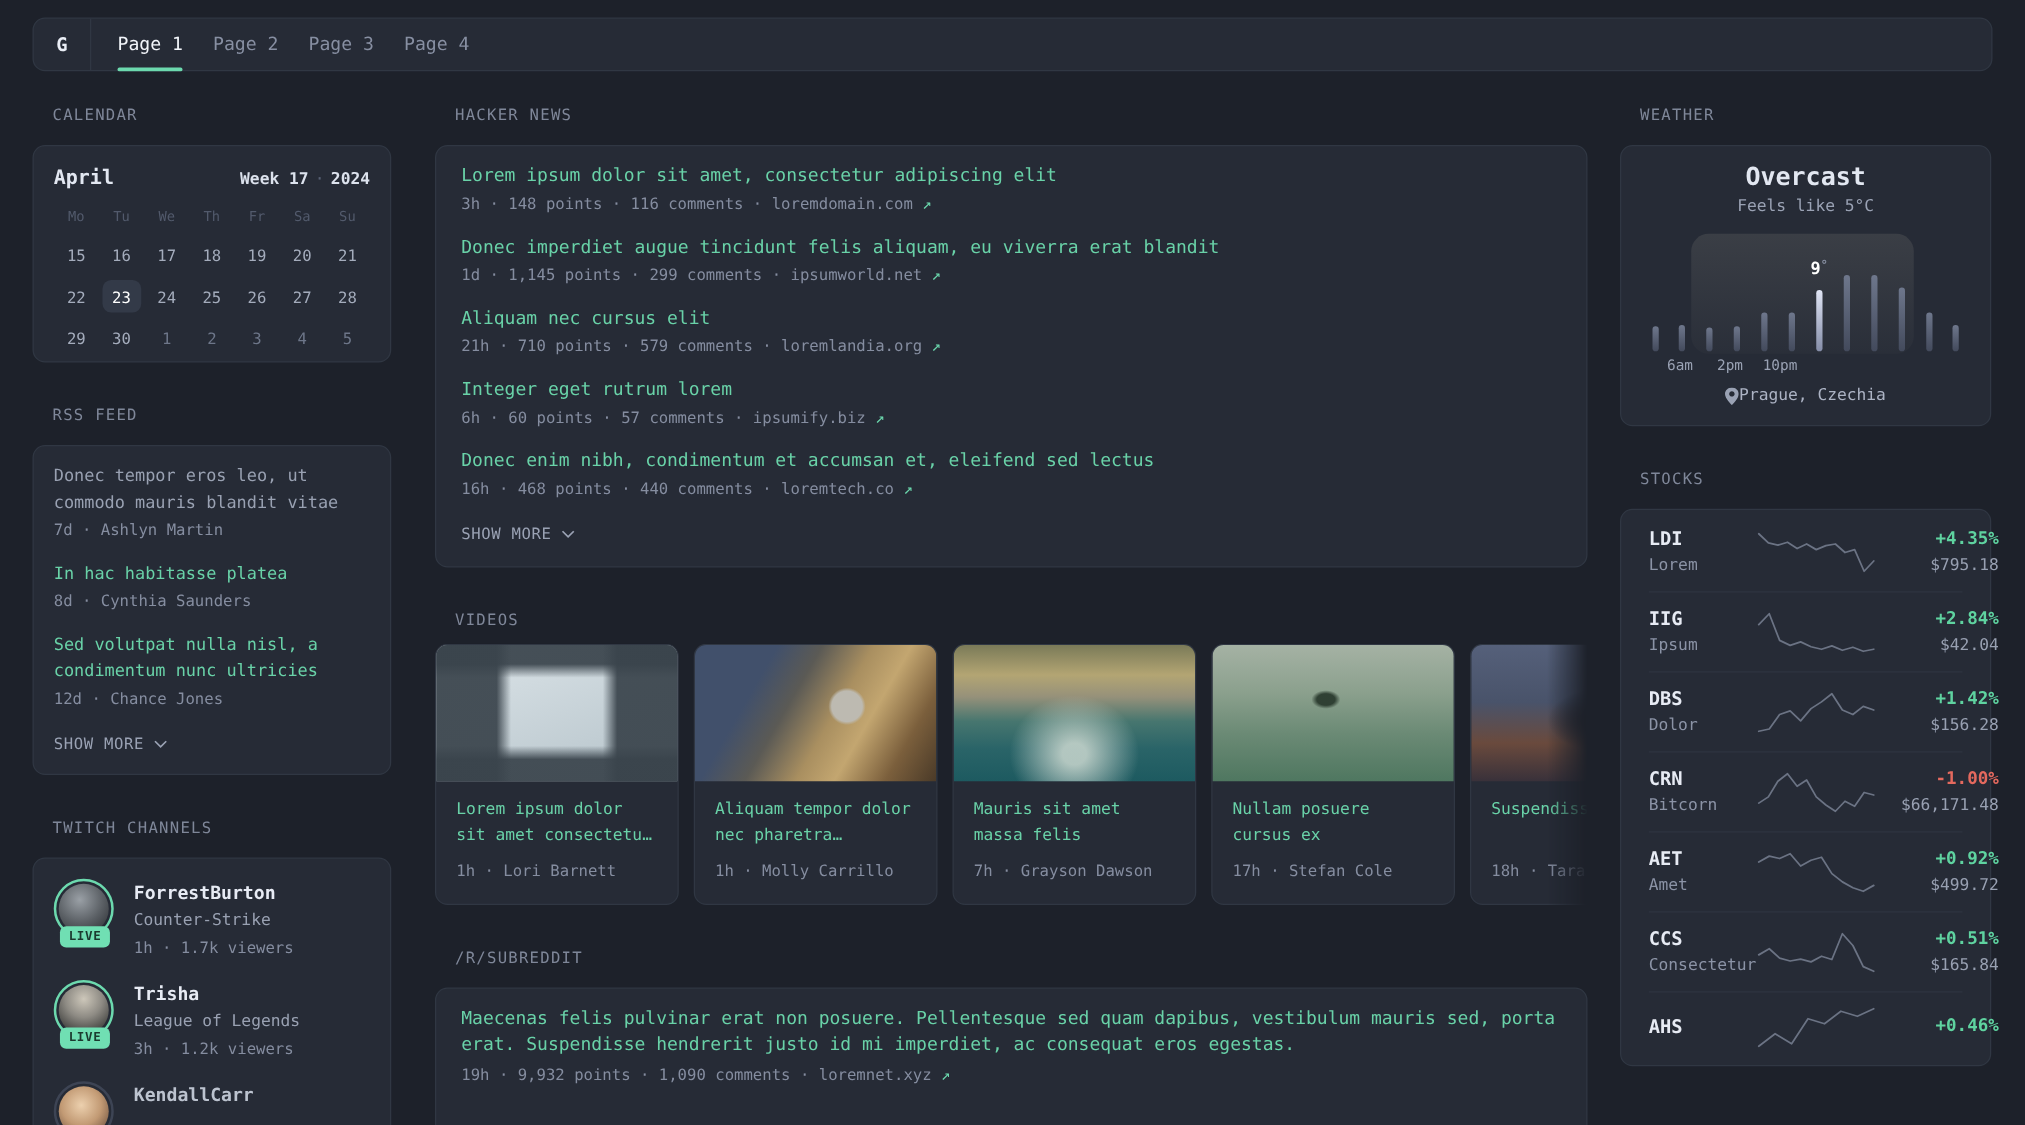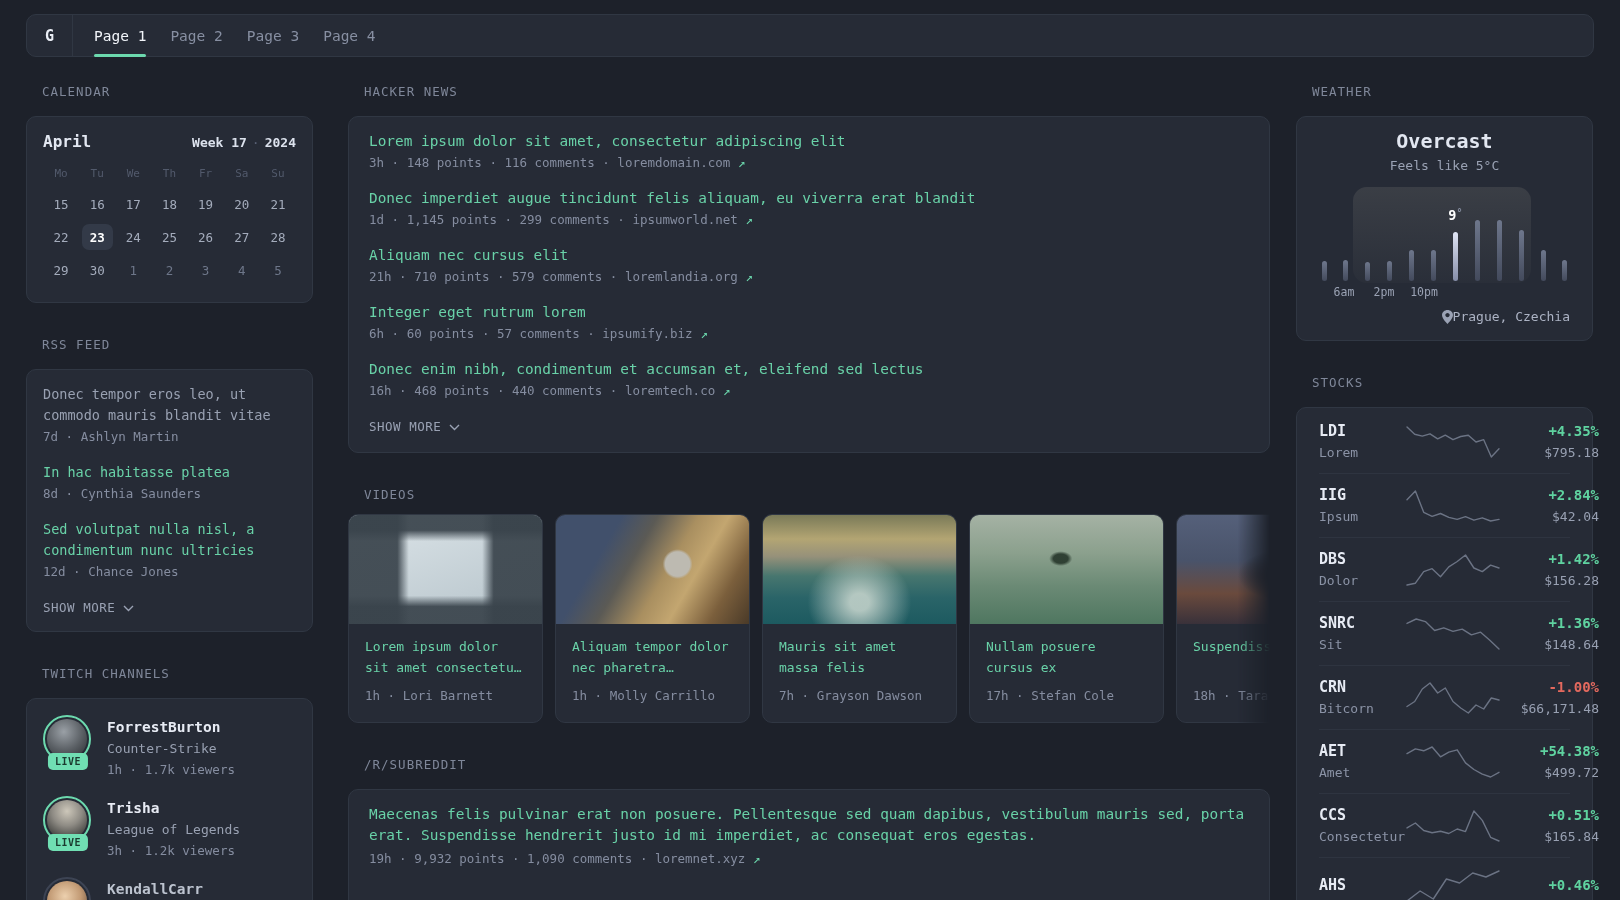--- a/index.html
+++ b/index.html
@@ -36,31 +36,31 @@
   .cols{display:flex;align-items:flex-start;}
   .col-left{width:287px;flex:none;}
   .col-mid{width:922px;flex:none;margin-left:35px;}
   .col-right{width:297px;flex:none;margin-left:26px;}
   .widget{margin-top:34px;}
   .widget:first-child{margin-top:0;}
   .wtitle{font-size:12.5px;font-weight:normal;color:#7f8799;letter-spacing:1px;margin:0 0 17px 16px;line-height:15px;}
   .card{background:var(--card);border:1px solid var(--border);border-radius:10px;}
 
   
-  .cal-card{padding:14px 16px 19px;}
+  .cal-card{padding:14px 16px 6px;}
   .cal-head{display:flex;justify-content:space-between;align-items:baseline;margin-bottom:14px;}
   .cal-month{font-size:16px;font-weight:bold;line-height:22px;}
   .cal-week{font-size:13px;font-weight:bold;color:#dce2ed;}
   .cal-week .dot{color:var(--dim);margin:0 5px;font-weight:normal;}
   .cal-days,.cal-grid{display:grid;grid-template-columns:repeat(7,1fr);justify-items:center;}
   .cal-days{margin-bottom:10px;}
   .cal-dayname{font-size:11px;color:#525a6c;line-height:14px;}
   .cal-grid{row-gap:7px;}
   .cal-cell{font-size:12.5px;color:#a4acbc;height:26px;min-width:31px;display:flex;align-items:center;justify-content:center;border-radius:7px;}
-  .cal-cell.sel{background:#333a48;color:#fff;font-weight:bold;}
+  .cal-cell.sel{background:#333a48;color:#fff;font-weight:normal;}
   .cal-cell.dim{color:#6d7689;}
 
   
   .list-card{padding:14px 16px 16px;}
   .hn-card{padding:14px 20px 18px;}
   .feed-item{margin-bottom:15px;}
   .feed-title{display:block;font-size:13.5px;line-height:21px;color:var(--link);text-decoration:none;cursor:pointer;}
   .hn-title{font-size:14.4px;}
   .feed-item.muted .feed-title{color:#99a1b2;}
   .item-meta{font-size:12.5px;line-height:20px;color:var(--muted);margin-top:1px;}
@@ -124,21 +124,21 @@
   .daylight{position:absolute;left:13.5%;width:71%;top:-4px;bottom:16px;border-radius:14px;
     background:linear-gradient(180deg,rgba(238,231,206,.10),rgba(238,231,206,.02));}
   .bars{position:absolute;left:0;right:0;top:0;bottom:18px;display:flex;justify-content:space-between;align-items:flex-end;}
   .bar-slot{position:relative;width:10px;height:100%;display:flex;justify-content:center;align-items:flex-end;}
   .bar{width:5px;border-radius:3px;background:linear-gradient(180deg,#6e778c,#434a5c);}
   .bar.hi{background:linear-gradient(180deg,#e0e5f5,#858da8);}
   .bar-caption{position:absolute;left:50%;transform:translateX(-50%);white-space:nowrap;font-size:13.5px;font-weight:bold;color:#fff;}
   .bar-caption .deg{color:#8b93a6;font-size:10px;vertical-align:top;}
   .bar-xlabels{position:absolute;left:0;right:0;bottom:0;display:flex;justify-content:flex-start;}
   .xlab{width:10px;display:flex;justify-content:center;font-size:11.5px;color:#9aa2b4;white-space:nowrap;}
-  .w-loc{margin-top:8px;display:flex;align-items:center;justify-content:flex-end;gap:0;font-size:13px;color:#acb3c4;line-height:20px;}
+  .w-loc{margin-top:8px;display:flex;align-items:center;justify-content:center;gap:0;font-size:13px;color:#acb3c4;line-height:20px;}
 
   
   .stocks-card{padding:2px 22px;}
   .stock-row{display:flex;align-items:center;padding:11px 0;border-bottom:1px solid #2e3440;cursor:pointer;}
   .stock-row:last-child{border-bottom:none;}
   .s-left{width:88px;flex:none;}
   .s-sym{font-size:15px;font-weight:bold;line-height:20px;color:#e7ebf4;}
   .s-name{font-size:13px;color:#8b93a6;line-height:18px;margin-top:3px;}
   .s-sparkwrap{flex:1;display:flex;justify-content:center;}
   svg.spark{width:92px;height:34px;overflow:visible;}
@@ -501,35 +501,20 @@
                   <polyline points="0.0,32.0 8.4,30.2 16.7,18.6 25.1,15.7 33.5,23.7 41.8,13.9 50.2,8.5 58.5,2.0 66.9,15.0 75.3,18.6 83.6,12.1 92.0,15.0" fill="none" stroke="#6b7384" stroke-width="1.4" stroke-linejoin="round" stroke-linecap="round"></polyline>
                 </svg>
               </div>
               <div class="s-right">
                 <div class="s-change pos">+1.42%</div>
                 <div class="s-price">$156.28</div>
               </div>
             </div>
             <div class="stock-row">
               <div class="s-left">
-                <div class="s-sym">SNRC</div>
-                <div class="s-name">Sit</div>
-              </div>
-              <div class="s-sparkwrap">
-                <svg class="spark" viewBox="0 0 92 34">
-                  <polyline points="0.0,6.4 9.2,2.0 18.4,4.6 27.6,13.5 36.8,10.8 46.0,14.4 55.2,12.1 64.4,17.9 73.6,15.2 82.8,23.2 92.0,32.0" fill="none" stroke="#6b7384" stroke-width="1.4" stroke-linejoin="round" stroke-linecap="round"></polyline>
-                </svg>
-              </div>
-              <div class="s-right">
-                <div class="s-change pos">+1.36%</div>
-                <div class="s-price">$148.64</div>
-              </div>
-            </div>
-            <div class="stock-row">
-              <div class="s-left">
                 <div class="s-sym">CRN</div>
                 <div class="s-name">Bitcorn</div>
               </div>
               <div class="s-sparkwrap">
                 <svg class="spark" viewBox="0 0 92 34">
                   <polyline points="0.0,25.5 7.7,20.5 15.3,8.0 23.0,2.0 30.7,12.0 38.3,7.0 46.0,20.5 53.7,27.0 61.3,32.0 69.0,24.0 76.7,28.0 84.3,17.0 92.0,19.0" fill="none" stroke="#6b7384" stroke-width="1.4" stroke-linejoin="round" stroke-linecap="round"></polyline>
                 </svg>
               </div>
               <div class="s-right">
                 <div class="s-change neg">-1.00%</div>
@@ -540,21 +525,21 @@
               <div class="s-left">
                 <div class="s-sym">AET</div>
                 <div class="s-name">Amet</div>
               </div>
               <div class="s-sparkwrap">
                 <svg class="spark" viewBox="0 0 92 34">
                   <polyline points="0.0,8.6 8.4,3.9 16.7,5.8 25.1,2.0 33.5,11.8 41.8,7.2 50.2,4.8 58.5,17.9 66.9,24.5 75.3,29.2 83.6,32.0 92.0,27.3" fill="none" stroke="#6b7384" stroke-width="1.4" stroke-linejoin="round" stroke-linecap="round"></polyline>
                 </svg>
               </div>
               <div class="s-right">
-                <div class="s-change pos">+54.38%</div>
+                <div class="s-change pos">+0.92%</div>
                 <div class="s-price">$499.72</div>
               </div>
             </div>
             <div class="stock-row">
               <div class="s-left">
                 <div class="s-sym">CCS</div>
                 <div class="s-name">Consectetur</div>
               </div>
               <div class="s-sparkwrap">
                 <svg class="spark" viewBox="0 0 92 34">

